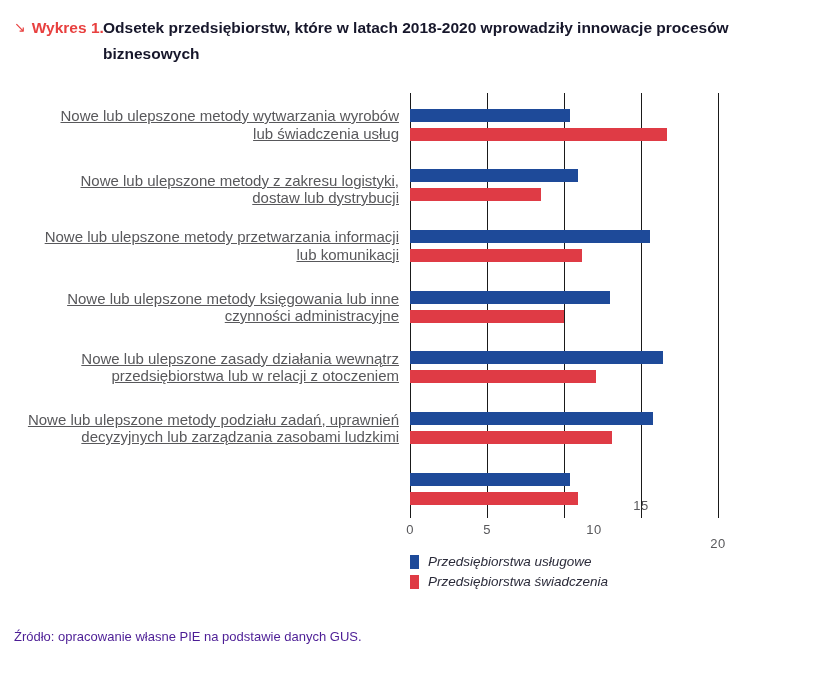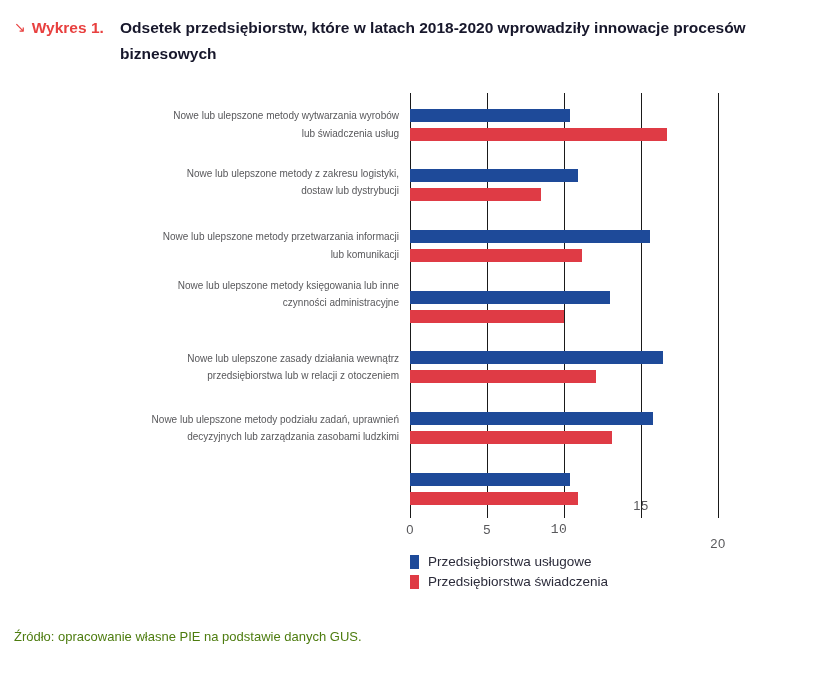--- a/index.html
+++ b/index.html
@@ -8,81 +8,81 @@
   .page {
     position:relative; width:827px; height:673px; background:#ffffff; overflow:hidden;
   }
   
   .fig-label {
     position:absolute; left:14px; top:15px; display:flex; align-items:baseline; gap:6px;
     color:#e8403f; font-size:15.5px; font-weight:700; line-height:26px; white-space:nowrap;
   }
   .fig-arrow { font-size:14px; font-weight:400; position:relative; top:-1px; }
   .fig-title {
-    position:absolute; left:120px; top:15px; width:690px;
+    position:absolute; left:103px; top:15px; width:690px;
     color:#17172b; font-size:15.5px; font-weight:700; line-height:26px;
   }
   
   .chart { position:absolute; left:0; top:0; width:827px; height:600px; }
   .gridline { position:absolute; width:1px; background:#1a1a1a; }
   .bar { position:absolute; height:13px; }
   .cat-label {
     position:absolute; left:0; display:flex; align-items:center; justify-content:flex-end;
-    text-align:right; color:#58585b; font-size:10px; line-height:17.5px; white-space:pre-line;
+    text-align:right; color:#58585b; font-size:15px; line-height:17.5px; white-space:pre-line;text-decoration:underline;
   }
   .tick-label {
     position:absolute; width:34px; text-align:center; color:#58585b; font-size:13px;
     letter-spacing:0.5px;
   }
   
   .legend { position:absolute; left:410px; top:554px; display:flex; flex-direction:column; gap:5px; }
   .legend-item { display:flex; align-items:center; gap:9px; }
   .legend-swatch { width:9px; height:14px; }
-  .legend-text { color:#2b2b3a; font-size:13.5px; }
+  .legend-text { color:#2b2b3a; font-size:13.5px;font-style:italic; }
   
   .source {
-    position:absolute; left:14px; top:629px; color:#4d7c0f; font-size:13px;
+    position:absolute; left:14px; top:629px; color:#4c1d95; font-size:13px;
   }
 </style>
 </head>
 <body>
 
 <div class="page">
 
   <div class="fig-label">
     <span class="fig-arrow">↘</span>
     <span>Wykres 1.</span>
   </div>
 
   <div class="fig-title">Odsetek przedsiębiorstw, które w latach 2018-2020 wprowadziły innowacje procesów biznesowych</div>
 
   <div class="chart" id="chart">
       <div class="gridline" style="left: 410px; top: 93px; height: 425px;"></div>
       <div class="tick-label" style="left: 393px; top: 522px;">0</div>
       <div class="gridline" style="left: 487px; top: 93px; height: 425px;"></div>
       <div class="tick-label" style="left: 470px; top: 522px;">5</div>
       <div class="gridline" style="left: 564px; top: 93px; height: 425px;"></div>
-      <div class="tick-label" style="left: 542px; top: 522px; font-family: Liberation Mono, monospace;">10</div>
+      <div class="tick-label" style="left: 577px; top: 522px;">10</div>
       <div class="gridline" style="left: 641px; top: 93px; height: 425px;"></div>
       <div class="tick-label" style="left: 624px; top: 498px;">15</div>
       <div class="gridline" style="left: 718px; top: 93px; height: 425px;"></div>
       <div class="tick-label" style="left: 701px; top: 536px;">20</div>
       <div class="cat-label" style="top: 102.5px; height: 44px; width: 399px;">Nowe lub ulepszone metody wytwarzania wyrobów
 lub świadczenia usług</div>
       <div class="bar" style="left: 410px; top: 108.5px; width: 160.16px; height: 13px; background: rgb(30, 74, 153);"></div>
       <div class="bar" style="left: 410px; top: 127.5px; width: 257.18px; height: 13px; background: rgb(223, 59, 69);"></div>
-      <div class="cat-label" style="top: 160px; height: 44px; width: 399px;">Nowe lub ulepszone metody z zakresu logistyki,
+      <div class="cat-label" style="top: 167px; height: 44px; width: 399px;">Nowe lub ulepszone metody z zakresu logistyki,
 dostaw lub dystrybucji</div>
       <div class="bar" style="left: 410px; top: 169.214px; width: 167.86px; height: 13px; background: rgb(30, 74, 153);"></div>
       <div class="bar" style="left: 410px; top: 188.214px; width: 130.9px; height: 13px; background: rgb(223, 59, 69);"></div>
       <div class="cat-label" style="top: 223.929px; height: 44px; width: 399px;">Nowe lub ulepszone metody przetwarzania informacji
 lub komunikacji</div>
       <div class="bar" style="left: 410px; top: 229.929px; width: 240.24px; height: 13px; background: rgb(30, 74, 153);"></div>
       <div class="bar" style="left: 410px; top: 248.929px; width: 172.48px; height: 13px; background: rgb(223, 59, 69);"></div>
-      <div class="cat-label" style="top: 272px; height: 44px; width: 399px;">Nowe lub ulepszone metody księgowania lub inne
+      <div class="cat-label" style="top: 285px; height: 44px; width: 399px;">Nowe lub ulepszone metody księgowania lub inne
 czynności administracyjne</div>
       <div class="bar" style="left: 410px; top: 290.643px; width: 200.2px; height: 13px; background: rgb(30, 74, 153);"></div>
       <div class="bar" style="left: 410px; top: 309.643px; width: 154px; height: 13px; background: rgb(223, 59, 69);"></div>
       <div class="cat-label" style="top: 345.357px; height: 44px; width: 399px;">Nowe lub ulepszone zasady działania wewnątrz
 przedsiębiorstwa lub w relacji z otoczeniem</div>
       <div class="bar" style="left: 410px; top: 351.357px; width: 252.56px; height: 13px; background: rgb(30, 74, 153);"></div>
       <div class="bar" style="left: 410px; top: 370.357px; width: 186.34px; height: 13px; background: rgb(223, 59, 69);"></div>
       <div class="cat-label" style="top: 406.071px; height: 44px; width: 399px;">Nowe lub ulepszone metody podziału zadań, uprawnień
 decyzyjnych lub zarządzania zasobami ludzkimi</div>
       <div class="bar" style="left: 410px; top: 412.071px; width: 243.32px; height: 13px; background: rgb(30, 74, 153);"></div>

